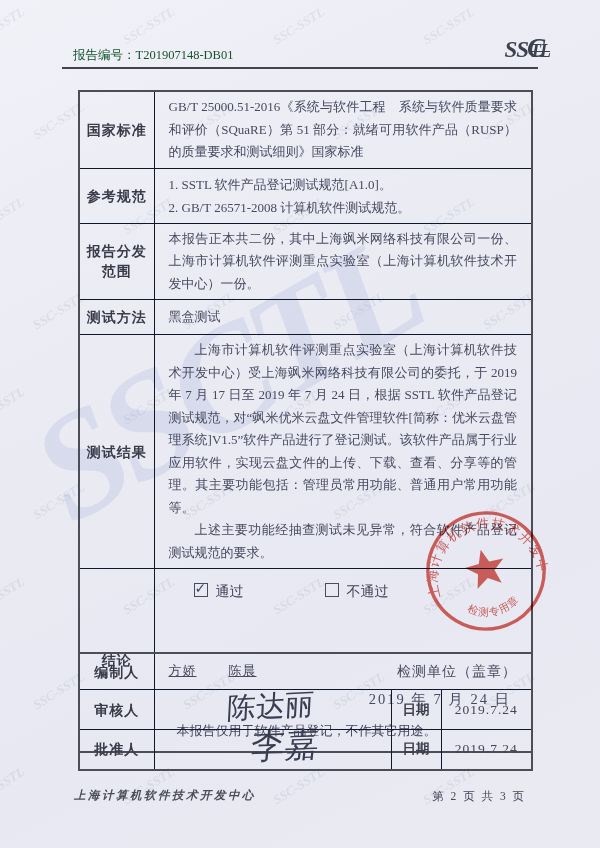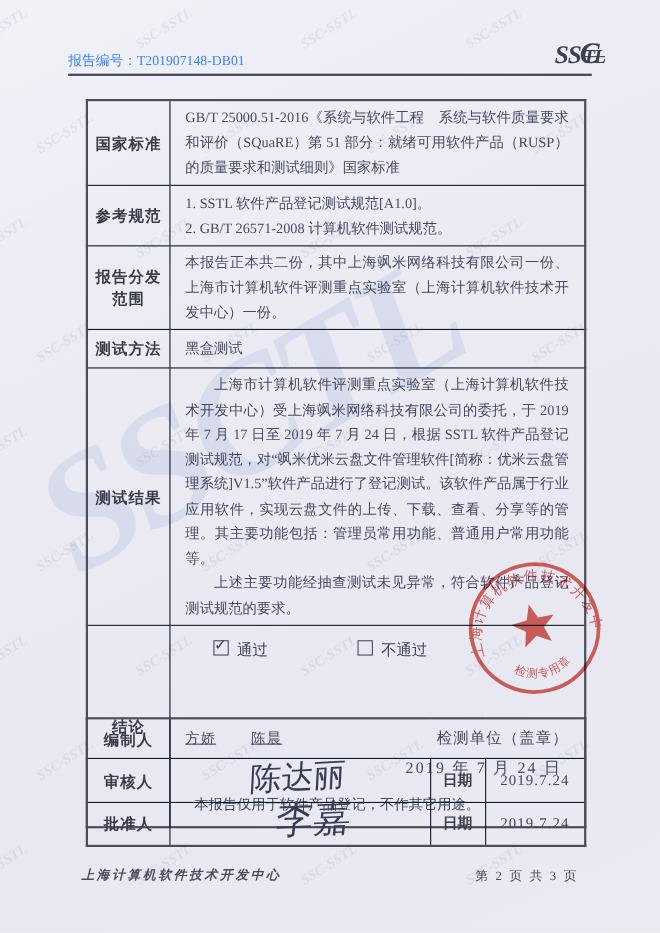--- a/index.html
+++ b/index.html
@@ -15,21 +15,21 @@
     position:absolute;font-family:"Liberation Serif",serif;font-style:italic;font-weight:bold;
     font-size:13px;color:rgba(105,112,145,0.12);transform:rotate(-32deg);white-space:nowrap;
   }
   .ghost-logo{
     position:absolute;left:4px;top:408px;z-index:0;pointer-events:none;
     font-family:"Liberation Serif",serif;font-style:italic;font-weight:bold;
     font-size:148px;letter-spacing:-6px;color:rgba(128,148,206,0.17);
     transform:rotate(-30deg);transform-origin:left top;white-space:nowrap;
   }
   
-  .hdr-report-no{position:absolute;left:62px;top:47px;font-size:12.5px;color:#3b82f6;z-index:2;}
+  .hdr-report-no{position:absolute;left:73px;top:47px;font-size:12.5px;color:#14532d;z-index:2;}
   .hdr-title{position:absolute;right:75px;top:46px;font-size:13px;color:#3b3d4e;letter-spacing:0.5px;z-index:2;font-weight:600;}
   .hdr-rule{position:absolute;left:62px;top:67px;width:476px;height:2px;background:#41434f;z-index:2;}
   .logo{position:absolute;right:50px;top:33px;z-index:3;font-family:"Liberation Serif",serif;
         font-style:italic;font-weight:bold;color:#3d404f;white-space:nowrap;}
   .logo .l-ss{font-size:23px;letter-spacing:-1px;}
   .logo .l-c{font-size:27px;margin-left:-1px;}
   .logo .l-tl{font-size:18px;margin-left:-15px;letter-spacing:-1px;text-decoration:line-through;}
   
   table{border-collapse:collapse;table-layout:fixed;position:absolute;z-index:1;background:transparent;}
   .main-table{left:78px;top:90px;width:453px;border:2px solid #4b4d59;}

